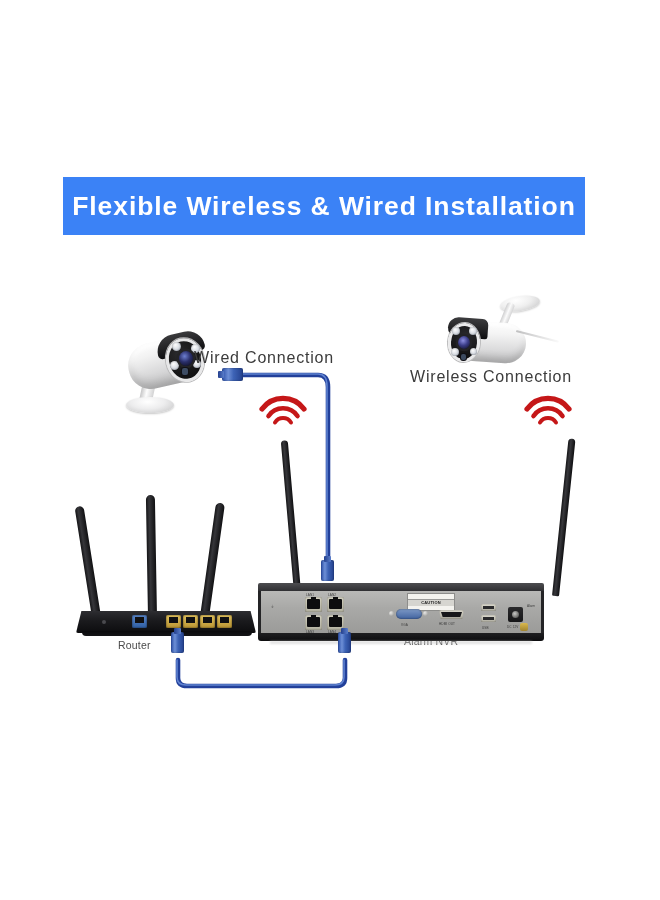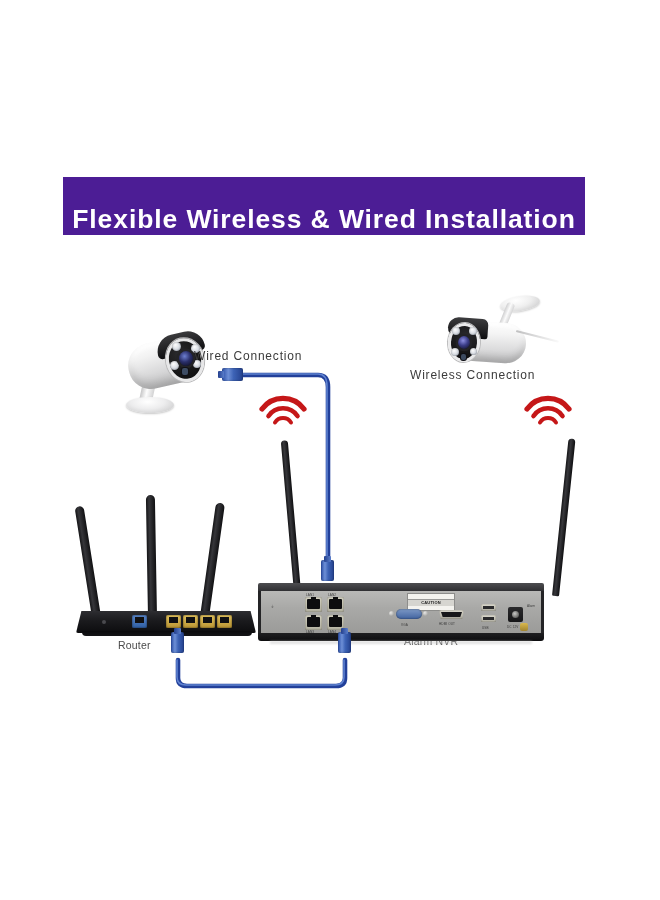--- a/index.html
+++ b/index.html
@@ -9,37 +9,37 @@
     position:relative;
     overflow:hidden;
   }
   #stage { position:absolute; inset:0; width:660px; height:900px; background:#fff; }
 
   
   .banner {
     position:absolute;
     left:63px; top:177px;
     width:522px; height:58px;
-    background:#4c1d95;
-    display:flex; align-items:flex-end; justify-content:center;
+    background:#3b82f6;
+    display:flex; align-items:center; justify-content:center;
   }
   .banner-title {
     color:#ffffff;
     font-size:26.5px;
     font-weight:bold;
     letter-spacing:0.9px;
     white-space:nowrap;
     font-family:"Liberation Sans", sans-serif;
   }
 
   
   .lbl {
     position:absolute;
     color:#3b3b3b;
-    font-size:12px;
+    font-size:16px;
     letter-spacing:0.8px;
     white-space:nowrap;
     font-family:"Liberation Sans", sans-serif;
   }
   .lbl-sm { font-size:10.5px; letter-spacing:0.2px; color:#4a4a4a; }
 
   
   .cam { position:absolute; }
 
   

